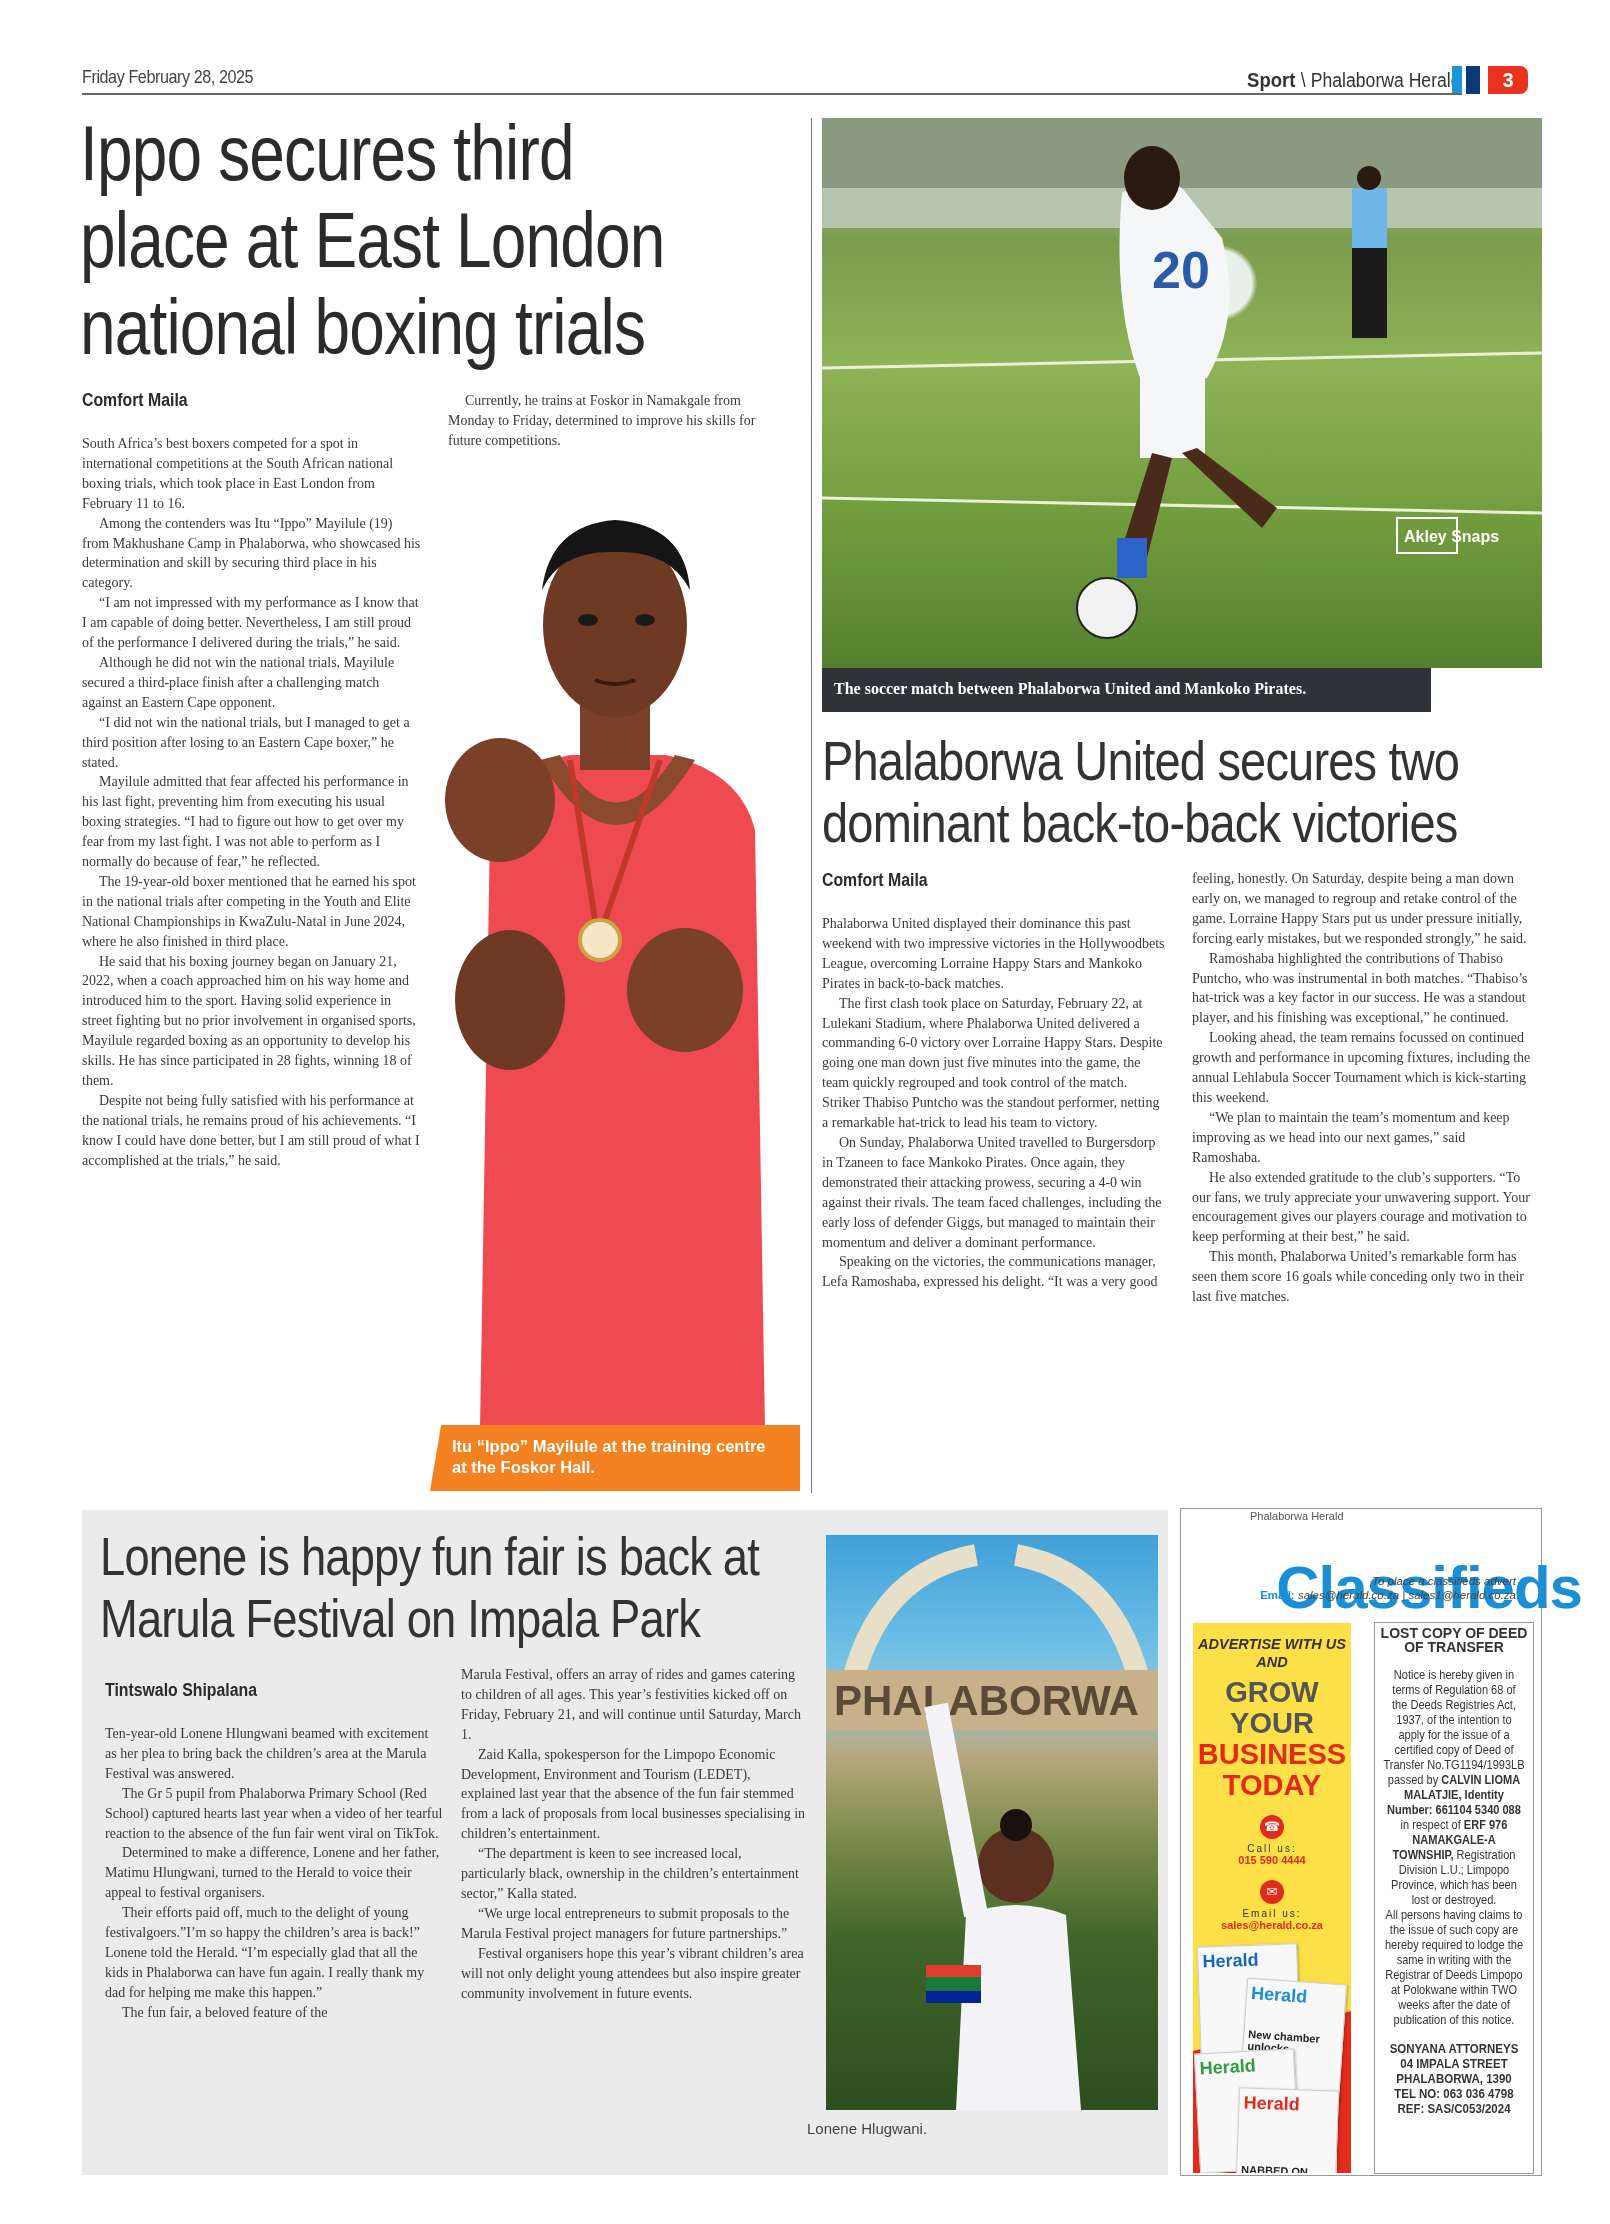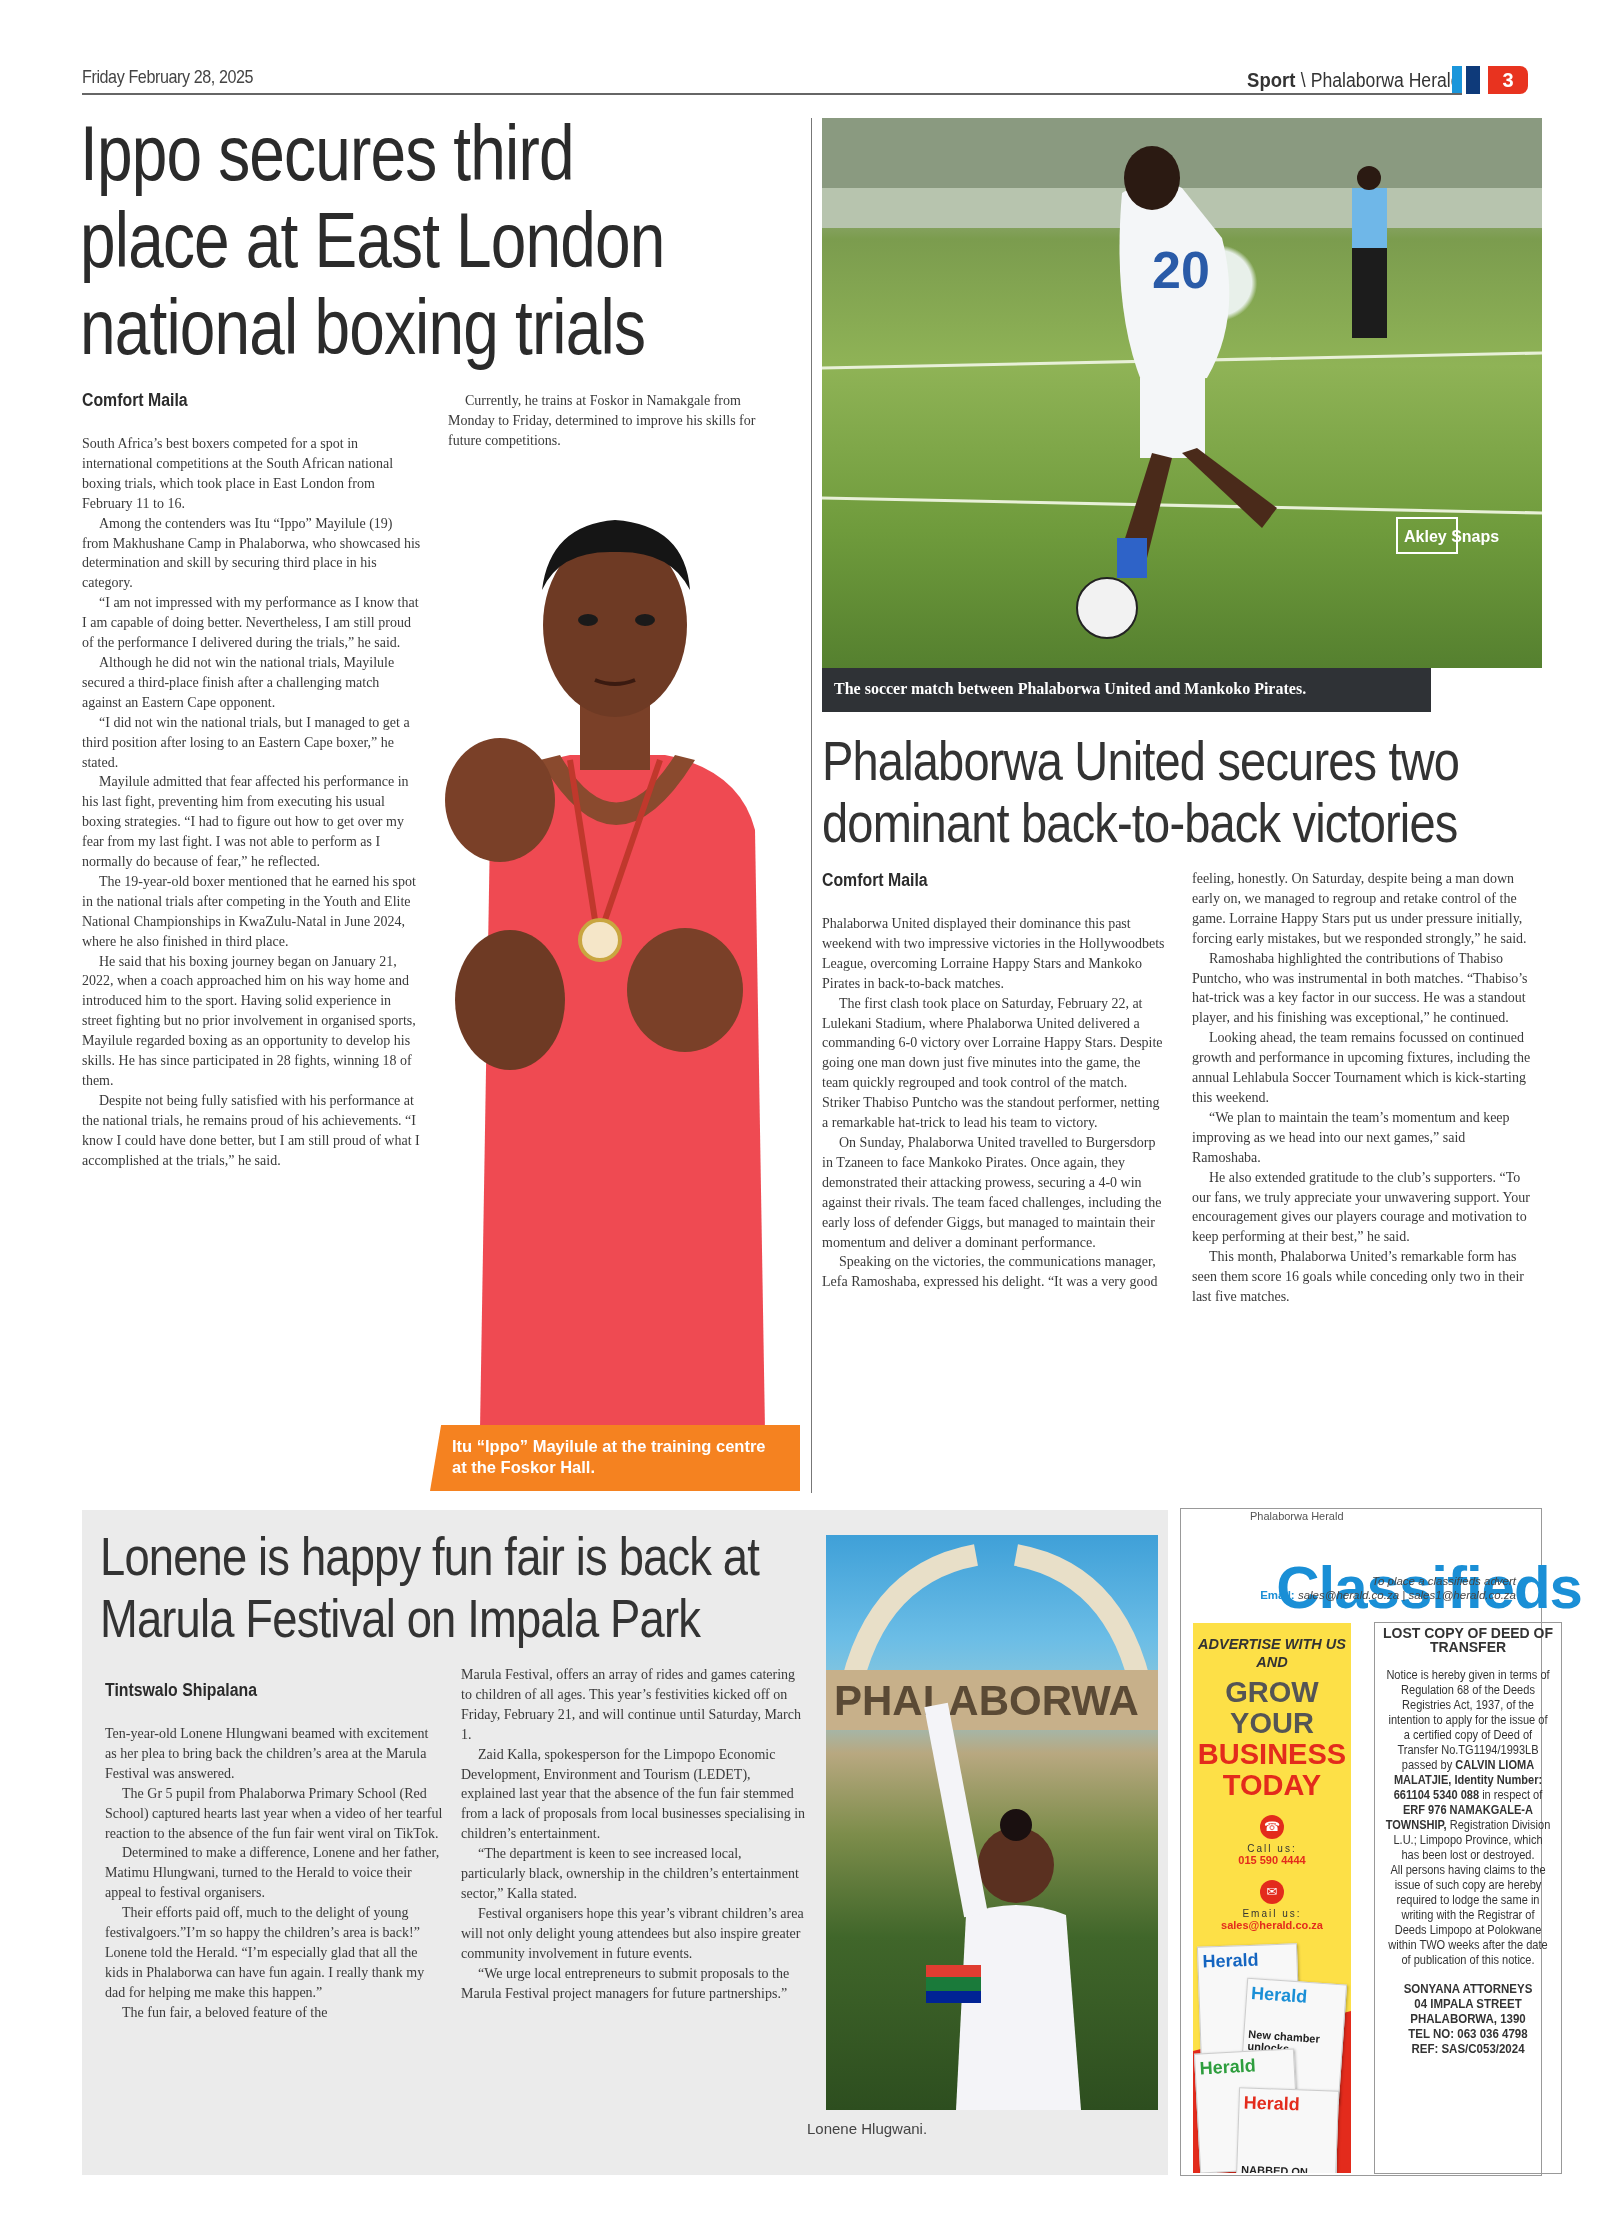--- a/index.html
+++ b/index.html
@@ -59,21 +59,21 @@
   .adv-top { font-style: italic; font-weight: bold; font-size: 14.5px; color: #333; margin-top: 12px; line-height: 18px; }
   .adv-grow { font-weight: 900; font-size: 29px; color: #555; line-height: 31px; margin-top: 6px; }
   .adv-biz { font-weight: 900; font-size: 29px; color: #e32b1c; line-height: 31px; }
   .adv-ic { width: 24px; height: 24px; border-radius: 50%; background: #e32b1c; color: #fff; margin: 14px auto 4px; font-size: 13px; line-height: 24px; }
   .adv-label { font-size: 10px; letter-spacing: 2px; color: #333; }
   .adv-val { font-size: 11px; font-weight: bold; color: #e32b1c; }
   .papers { position: relative; height: 270px; margin-top: 10px; }
   .paper { position: absolute; width: 100px; height: 120px; background: #f8f8f8; border: 1px solid #ccc; box-shadow: 1px 1px 3px rgba(0,0,0,0.3); font-weight: 900; font-size: 18px; padding: 4px; text-align: left; }
   .red-bg { position: absolute; left: 0; bottom: 0; width: 100%; height: 200px; background: repeating-linear-gradient(90deg, #e32b1c 0 20px, #ebebeb 20px 24px); clip-path: polygon(0 20%, 100% 0, 100% 100%, 0 100%); }
 
-  .deed { left: 1374px; top: 1622px; width: 188px; height: 552px; border: 1px solid #999; text-align: center; font-family: "Liberation Sans", sans-serif; color: #333; padding: 3px 2px; }
+  .deed { left: 1374px; top: 1622px; width: 160px; height: 552px; border: 1px solid #999; text-align: center; font-family: "Liberation Sans", sans-serif; color: #333; padding: 3px 2px; }
   .deed-title { font-weight: bold; font-size: 14px; line-height: 14px; }
   .deed-body { font-size: 12px; line-height: 15px; margin-top: 14px; transform: scaleX(0.92); }
   .deed-body b { font-weight: bold; }
   .deed-footer { font-weight: bold; font-size: 12.5px; line-height: 15px; margin-top: 14px; transform: scaleX(0.92); }
 </style>
 </head>
 <body>
 
 <div class="abs hdr-date">Friday February 28, 2025</div>
 <div class="abs hdr-right">
@@ -202,22 +202,22 @@
   <p>The Gr 5 pupil from Phalaborwa Primary School (Red School) captured hearts last year when a video of her tearful reaction to the absence of the fun fair went viral on TikTok.</p>
   <p>Determined to make a difference, Lonene and her father, Matimu Hlungwani, turned to the Herald to voice their appeal to festival organisers.</p>
   <p>Their efforts paid off, much to the delight of young festivalgoers.”I’m so happy the children’s area is back!” Lonene told the Herald. “I’m especially glad that all the kids in Phalaborwa can have fun again. I really thank my dad for helping me make this happen.”</p>
   <p>The fun fair, a beloved feature of the</p>
 </div>
 
 <div class="abs col" style="left:461px; top:1665px; width:345px;">
   <p class="first">Marula Festival, offers an array of rides and games catering to children of all ages. This year’s festivities kicked off on Friday, February 21, and will continue until Saturday, March 1.</p>
   <p>Zaid Kalla, spokesperson for the Limpopo Economic Development, Environment and Tourism (LEDET), explained last year that the absence of the fun fair stemmed from a lack of proposals from local businesses specialising in children’s entertainment.</p>
   <p>“The department is keen to see increased local, particularly black, ownership in the children’s entertainment sector,” Kalla stated.</p>
+  <p>“We urge local entrepreneurs to submit proposals to the Marula Festival project managers for future partnerships.”</p>
   <p>Festival organisers hope this year’s vibrant children’s area will not only delight young attendees but also inspire greater community involvement in future events.</p>
-  <p>“We urge local entrepreneurs to submit proposals to the Marula Festival project managers for future partnerships.”</p>
 </div>
 
 <div class="abs lonene-img">
   <svg width="332" height="575" viewBox="0 0 332 575">
     <path d="M20 180 Q40 40 150 20" stroke="#e8dfc8" stroke-width="22" fill="none"></path>
     <path d="M320 180 Q300 40 190 20" stroke="#e8dfc8" stroke-width="22" fill="none"></path>
     <rect x="0" y="135" width="332" height="60" fill="#c7b08a"></rect>
     <text x="8" y="180" font-family="Liberation Sans, sans-serif" font-size="42" font-weight="bold" fill="#5b4a35">PHALABORWA</text>
 
     <circle cx="190" cy="330" r="38" fill="#5a3020"></circle>

